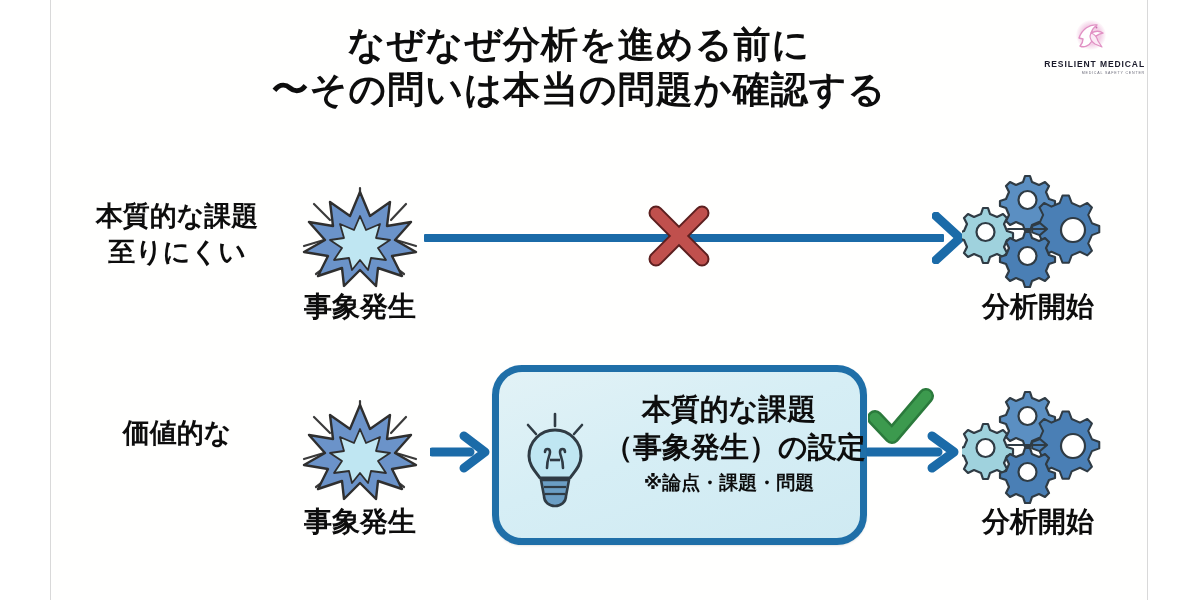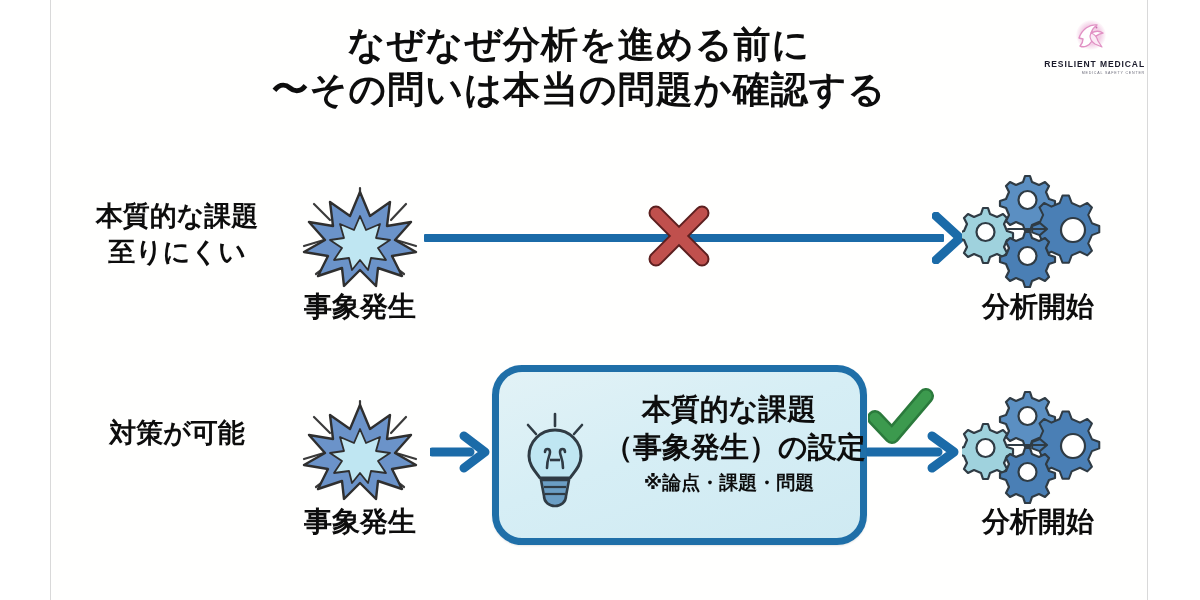--- a/index.html
+++ b/index.html
@@ -217,21 +217,21 @@
       </g>
       <g stroke="#2f3b44" stroke-width="2.2" fill="none" stroke-linecap="round" stroke-linejoin="round">
         <line x1="46" y1="57" x2="84" y2="57"></line>
         <path d="M78 51 L85 57 L78 63"></path>
       </g>
     </svg>
   </div>
   <div class="node-label" style="left:960px;top:288px;width:156px;font-size:28px;">分析開始</div>
 
   <div class="side-text" style="left:62px;top:415px;width:230px;">
-    <span>対策が可能</span>
+    <span>価値的な</span>
   </div>
 
   <div class="icon-box" style="left:292px;top:395px;">
     <svg width="136" height="110" viewBox="0 0 136 110">
       <g stroke="#3a3a3a" stroke-width="2.2" stroke-linecap="round" fill="none">
         <line x1="22" y1="22" x2="38" y2="38"></line>
         <line x1="114" y1="22" x2="99" y2="38"></line>
         <line x1="12" y1="64" x2="32" y2="58"></line>
         <line x1="124" y1="64" x2="104" y2="58"></line>
         <line x1="24" y1="92" x2="40" y2="80"></line>

